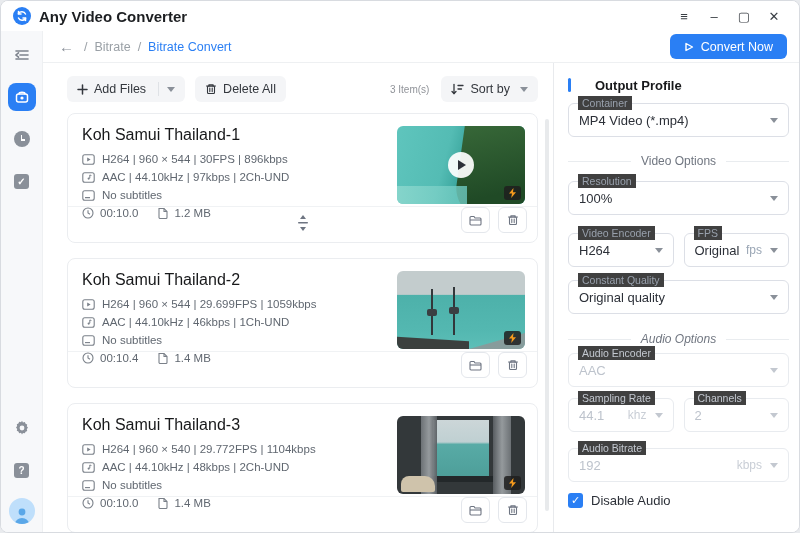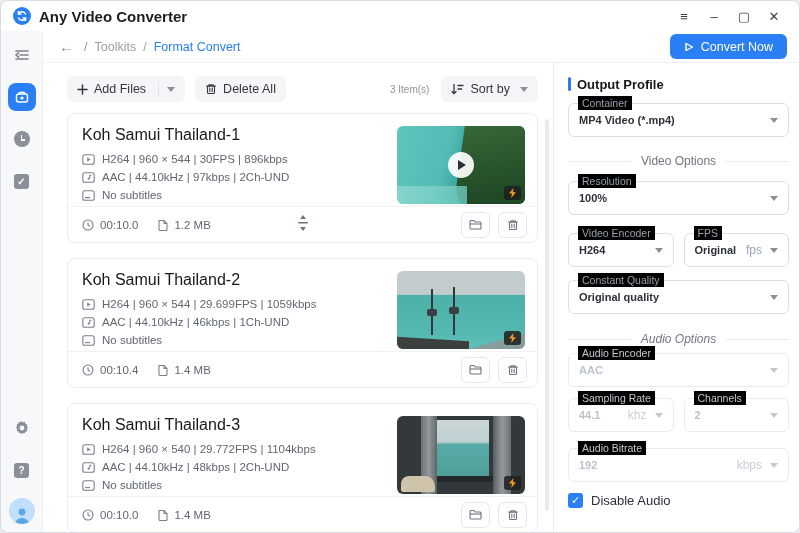--- a/index.html
+++ b/index.html
@@ -98,36 +98,36 @@
     clip-path:polygon(100% 0, 100% 100%, 0 100%); opacity:.85; }
   .scene3 { width:100%; height:100%; background:#33383a; position:relative; }
   .scene3 .win { position:absolute; left:36px; top:4px; width:56px; height:58px;
     background:linear-gradient(#ccd6d8 0%,#bfd0d2 38%,#58aba6 42%,#4d9e99 100%); }
   .scene3 .curtL { position:absolute; left:24px; top:0; width:16px; height:100%;
     background:linear-gradient(90deg,#6f7478,#9a9fa2 50%,#5a5f63); opacity:.95; }
   .scene3 .curtR { position:absolute; right:14px; top:0; width:18px; height:100%;
     background:linear-gradient(90deg,#5a5f63,#9a9fa2 50%,#6f7478); opacity:.95; }
   .scene3 .rail { position:absolute; left:30px; bottom:12px; width:70px; height:6px; background:#23282a; }
   .scene3 .pillow { position:absolute; left:4px; bottom:2px; width:34px; height:16px; background:#cfc3ab; border-radius:8px 10px 2px 2px; }
-  .card-footer { display:flex; align-items:center; height:36px; border-top:1px solid #f0f2f4; padding:0 10px 0 14px; position:relative; }
+  .card-footer { display:flex; align-items:flex-start; height:36px; border-top:1px solid #f0f2f4; padding:0 10px 0 14px; position:relative; }
   .foot-stat { display:flex; align-items:center; gap:6px; font-size:11.5px; color:#606770; margin-right:20px; }
   .foot-actions { margin-left:auto; display:flex; gap:8px; }
   .icon-btn { width:29px; height:26px; background:#fff; border:1px solid #e4e7ec; border-radius:6px;
     display:flex; align-items:center; justify-content:center; color:#6e7582; }
   .split-handle { position:absolute; left:50%; top:50%; transform:translate(-50%,-50%); color:#6e7582; }
   
   .right-panel { position:absolute; top:62px; left:554px; right:0; bottom:0; background:#fff; padding:14px 10px 0 13px; }
-  .rp-header { display:flex; gap:6px; height:16px; margin-bottom:10px; }
+  .rp-header { display:flex; align-items:center; gap:24px; height:16px; margin-bottom:10px; }
   .rp-header .bar { width:3px; height:14px; background:#2a7ff4; border-radius:2px; }
   .rp-header .txt { font-size:13px; font-weight:bold; color:#17181a; }
   .field { position:relative; border:1px solid #dcdfe6; border-radius:6px; height:34px;
     display:flex; align-items:center; padding:0 10px; background:#fff; }
-  .field .flabel { position:absolute; top:-8px; left:9px; background:#000000; padding:0 4px;
+  .field .flabel { position:absolute; top:-8px; left:9px; background:#404040; padding:0 4px;
     font-size:10.5px; color:#98a0ac; line-height:14px;text-align:right; }
-  .field .fvalue { font-size:11px; color:#2c3038;font-weight:bold; }
+  .field .fvalue { font-size:13px; color:#2c3038; }
   .field .fright { margin-left:auto; display:flex; align-items:center; gap:8px; }
   .field .funit { font-size:12px; color:#9aa6b5; }
   .field.disabled { border-color:#e8ebef; }
   .field.disabled .flabel { color:#c3c8d0; }
   .field.disabled .fvalue { color:#bdc3cc; }
   .field.disabled .funit { color:#c9ced6; }
   .field.disabled .chev { border-top-color:#c3c8d0; }
   .mb16{margin-bottom:16px;} .mb18{margin-bottom:18px;} .mb13{margin-bottom:13px;}
   .mb17{margin-bottom:17px;} .mb11{margin-bottom:11px;} .mb12{margin-bottom:12px;} .mb6{margin-bottom:6px;font-style:italic;}
   .sec-divider { display:flex; align-items:center; gap:10px; height:16px; }
@@ -199,23 +199,23 @@
       <svg width="20" height="18" viewBox="0 0 20 18">
         <circle cx="10" cy="6" r="3.4" fill="#5aa7e8"></circle>
         <path d="M3 18 a7 6 0 0 1 14 0 z" fill="#5aa7e8"></path>
       </svg>
     </div>
   </div>
 
   <div class="navbar">
     <span class="back-arrow">←</span>
     <span class="crumb">/</span>
-    <span class="crumb">Toolkits</span>
+    <span class="crumb">Bitrate</span>
     <span class="crumb">/</span>
-    <span class="crumb crumb-current">Format Convert</span>
+    <span class="crumb crumb-current">Bitrate Convert</span>
     <button class="convert-btn">
       <svg width="10" height="10" viewBox="0 0 10 10" fill="none" stroke="#ffffff" stroke-width="1.4" stroke-linejoin="round">
         <path d="M2 1.5 L8.5 5 L2 8.5 Z"></path>
       </svg>
       <span>Convert Now</span>
     </button>
   </div>
 
   <div class="list-area">
     <div class="v-scrollbar"></div>

